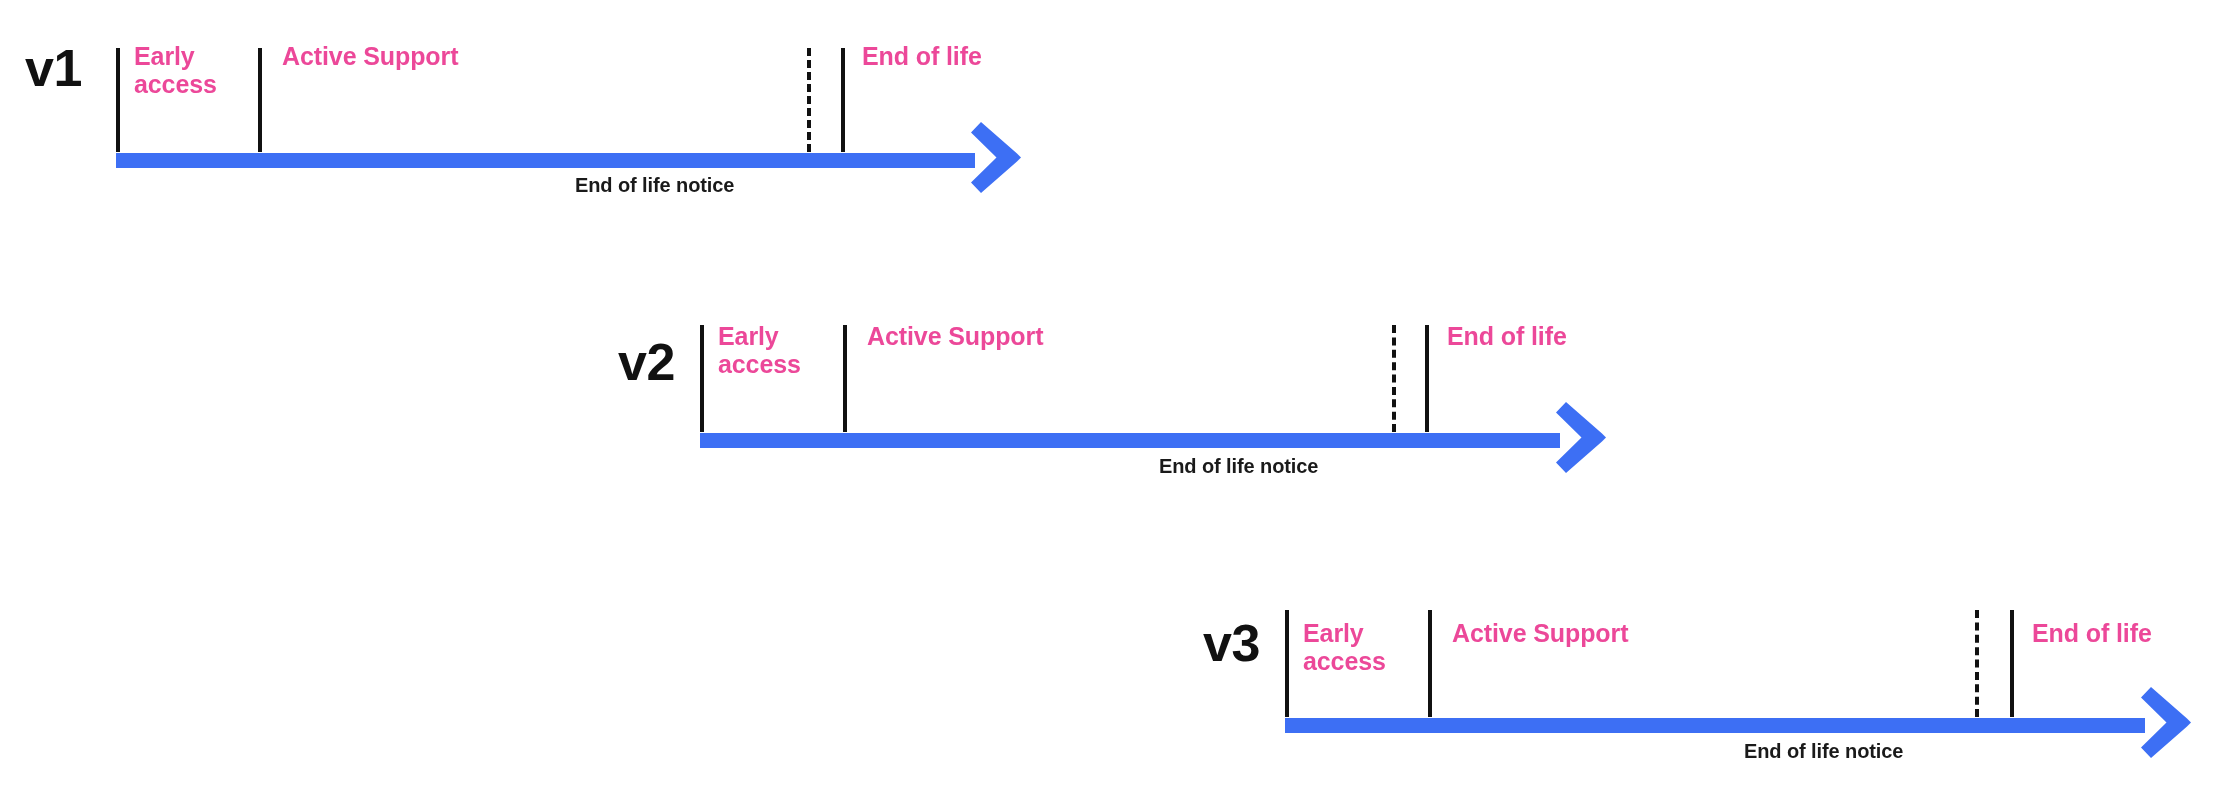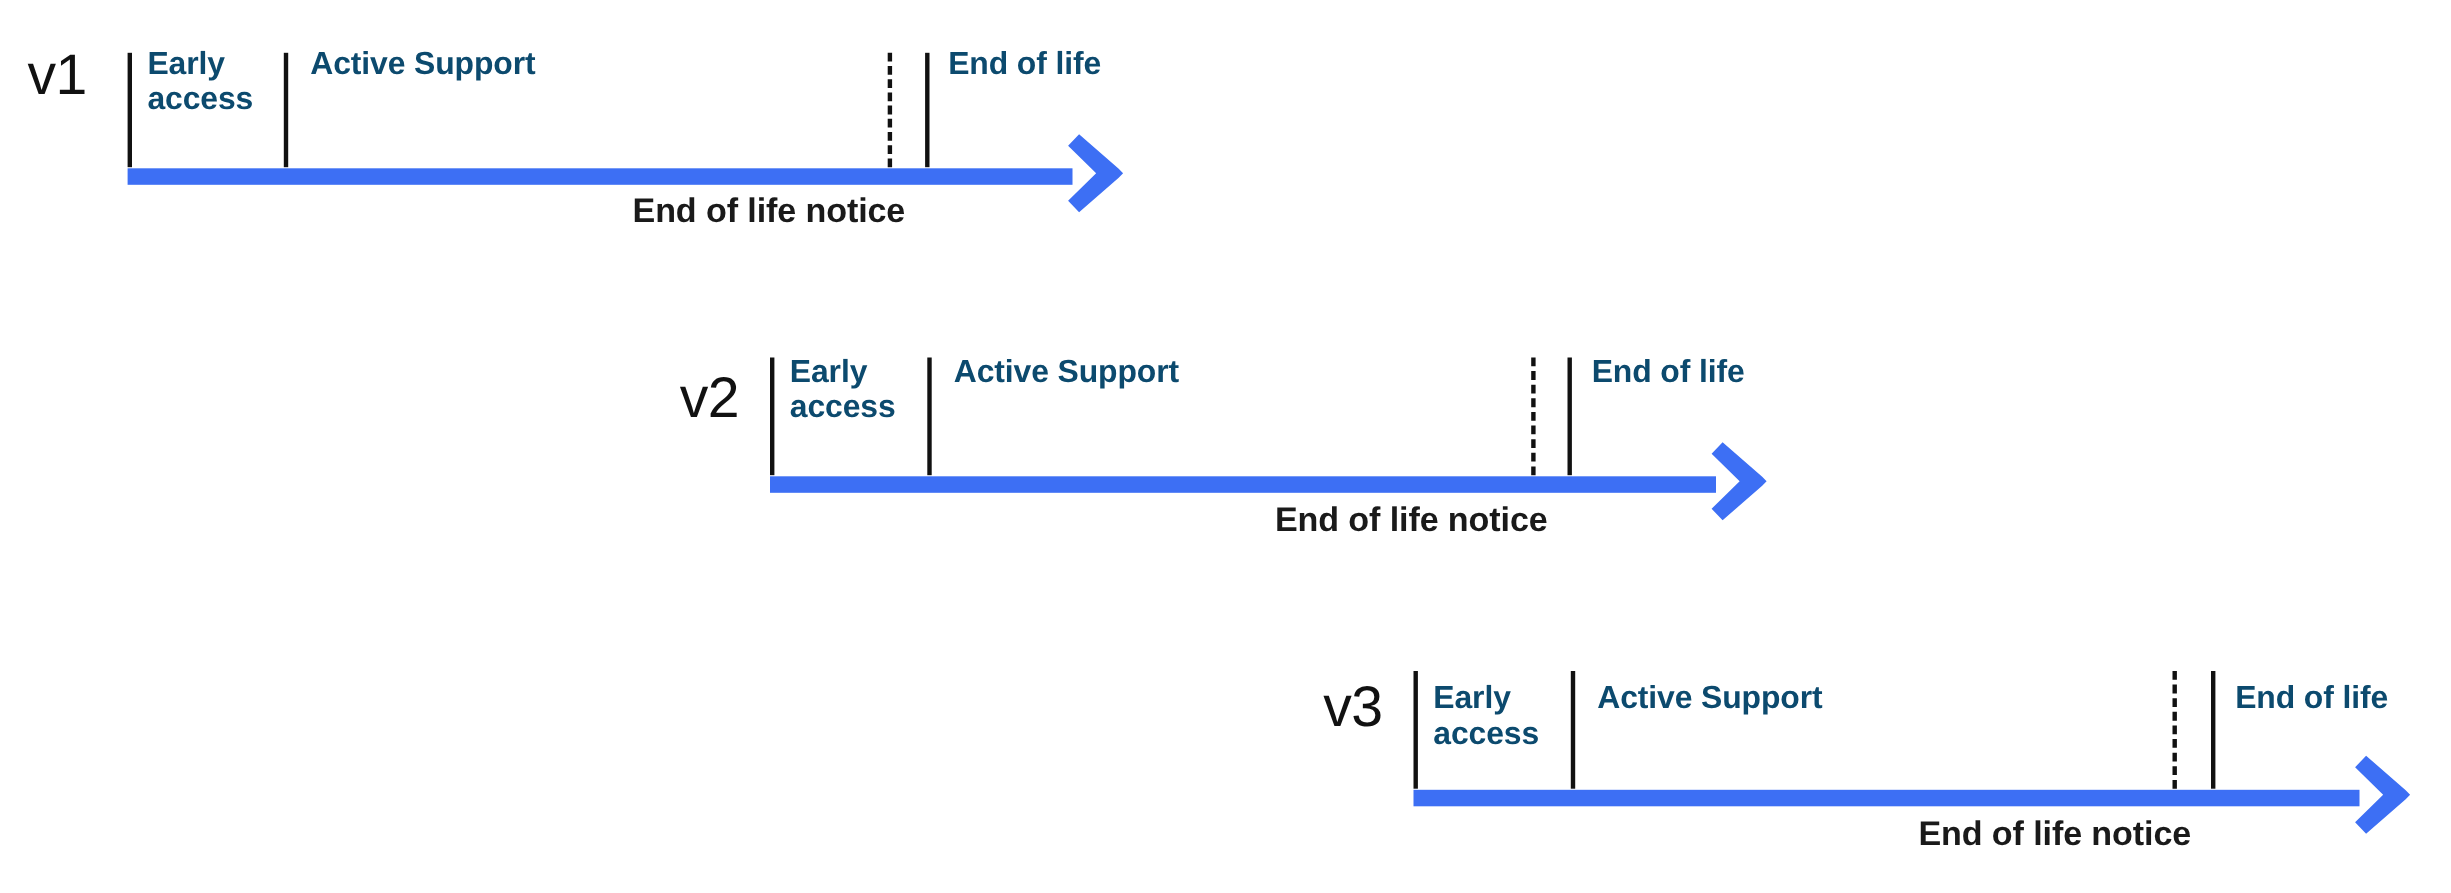--- a/index.html
+++ b/index.html
@@ -22,61 +22,61 @@
   }
   .timeline-row {
     position: absolute;
     left: 0;
     width: 2228px;
   }
   
   .version-label {
     position: absolute;
     font-size: 52px;
-    font-weight: 400;
+    font-weight: 700;
     color: #111111;
     letter-spacing: -0.5px;
     line-height: 1;
     white-space: nowrap;
   }
   
   .divider {
     position: absolute;
     width: 4px;
     background: #111111;
   }
   .divider.dashed {
     width: 0;
     background: transparent;
     border-left: 4px dashed #111111;
   }
   
   .phase-label {
     position: absolute;
-    font-size: 29px;
+    font-size: 25px;
     font-weight: 700;
-    color: #0c4a6e;
+    color: #ec4899;
     line-height: 1.12;
     white-space: pre-line;
     letter-spacing: -0.1px;
   }
   
   .arrow-bar {
     position: absolute;
     height: 15px;
     background: #3d6ff4;
   }
   .arrow-head {
     position: absolute;
     overflow: visible;
   }
   
   .notice-label {
     position: absolute;
-    font-size: 31px;
+    font-size: 20px;
     font-weight: 700;
     color: #1a1a1a;
     white-space: nowrap;
     letter-spacing: -0.1px;
   }
 </style>
 </head>
 <body>
 
 <div id="lifecycle-diagram">

